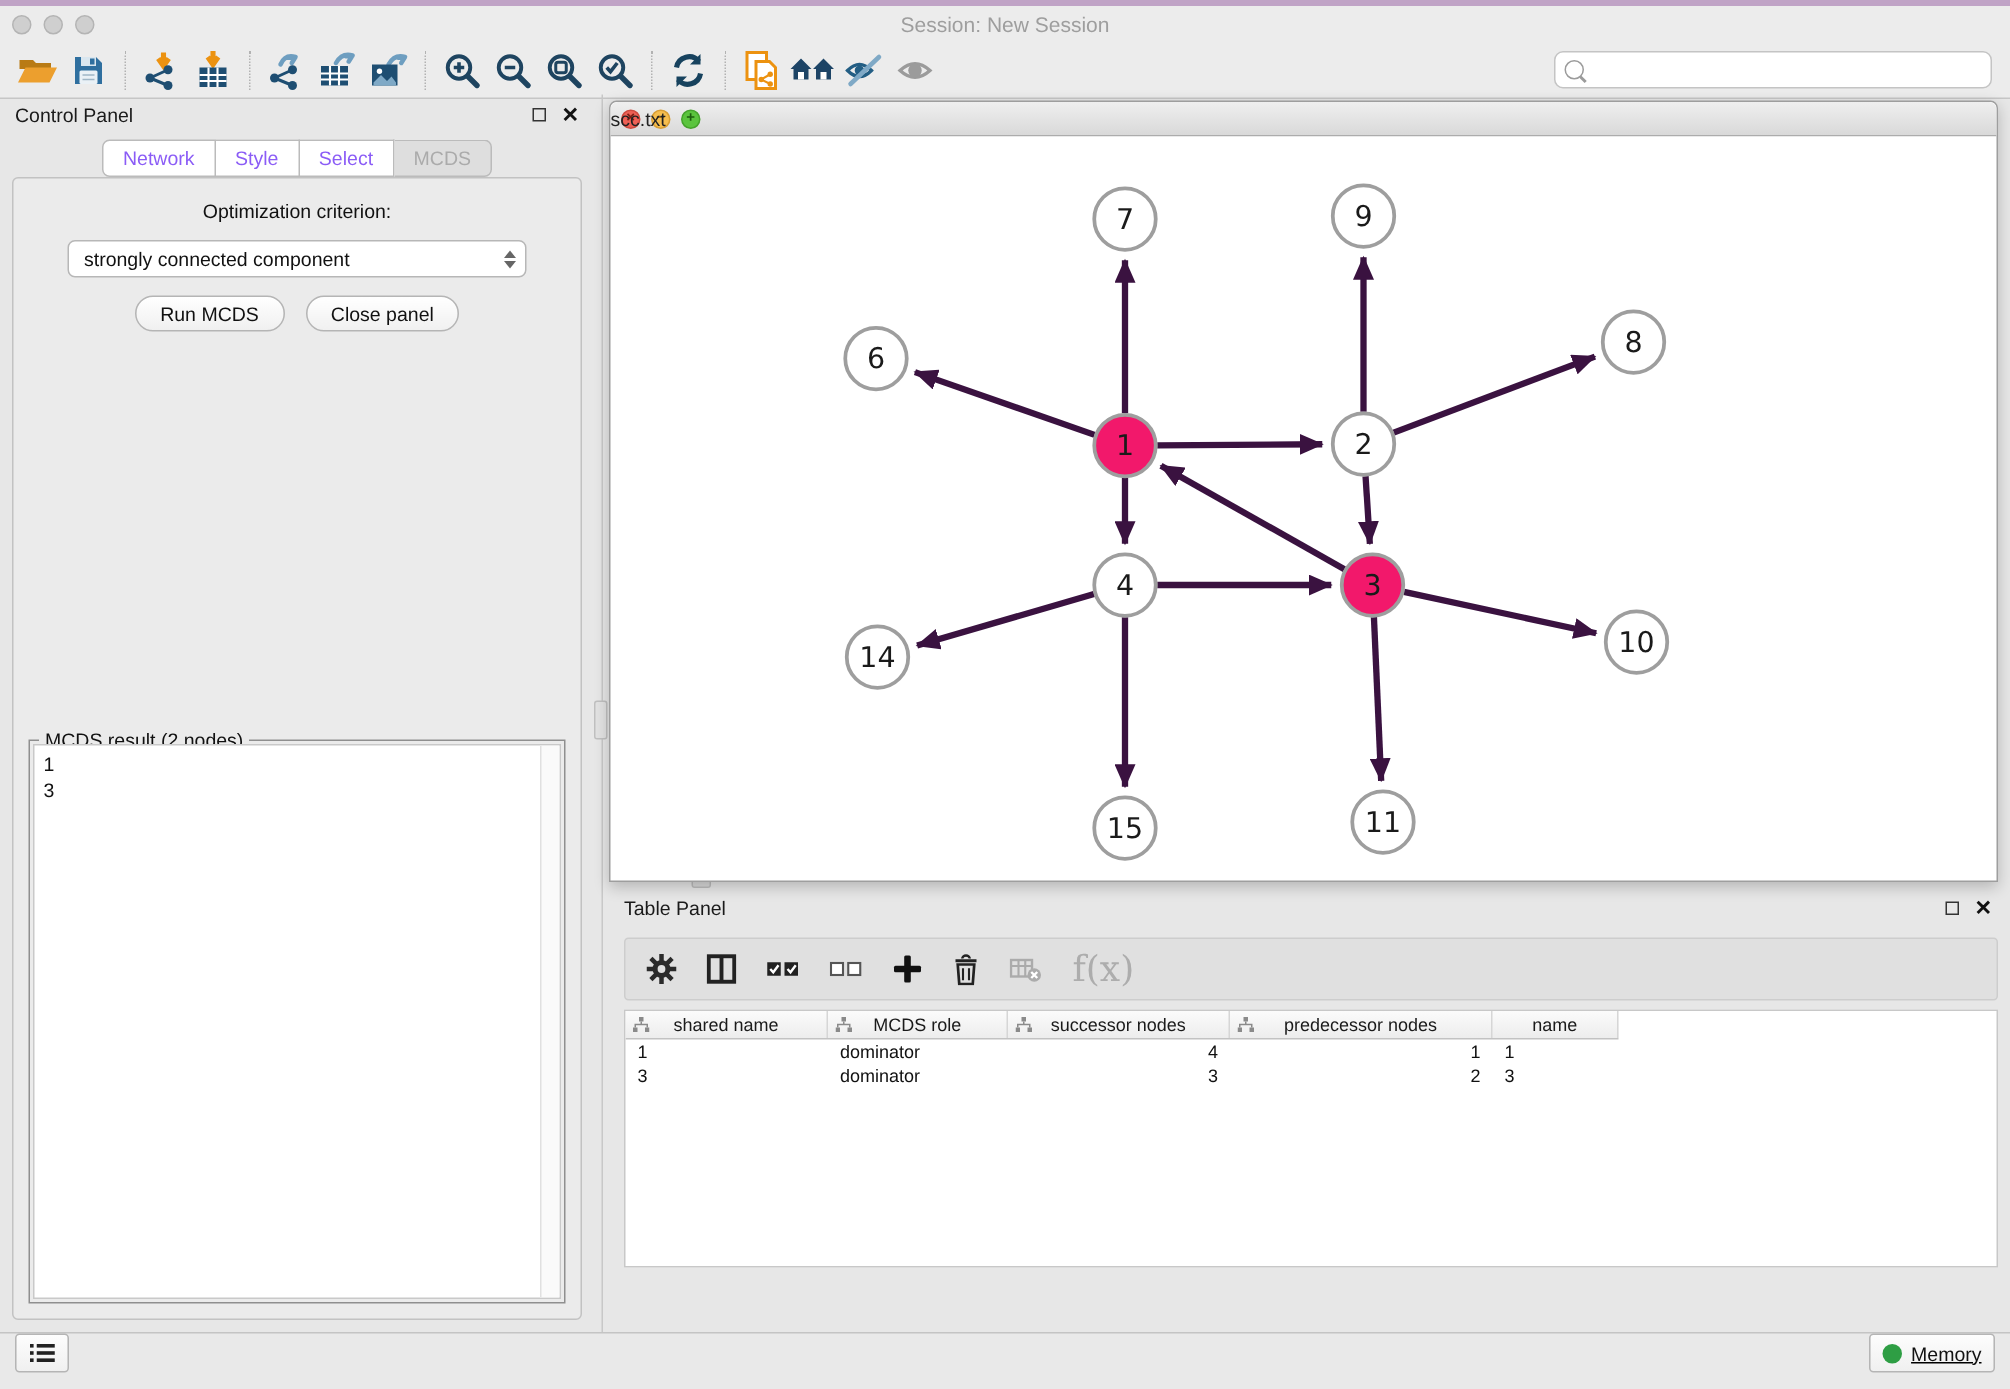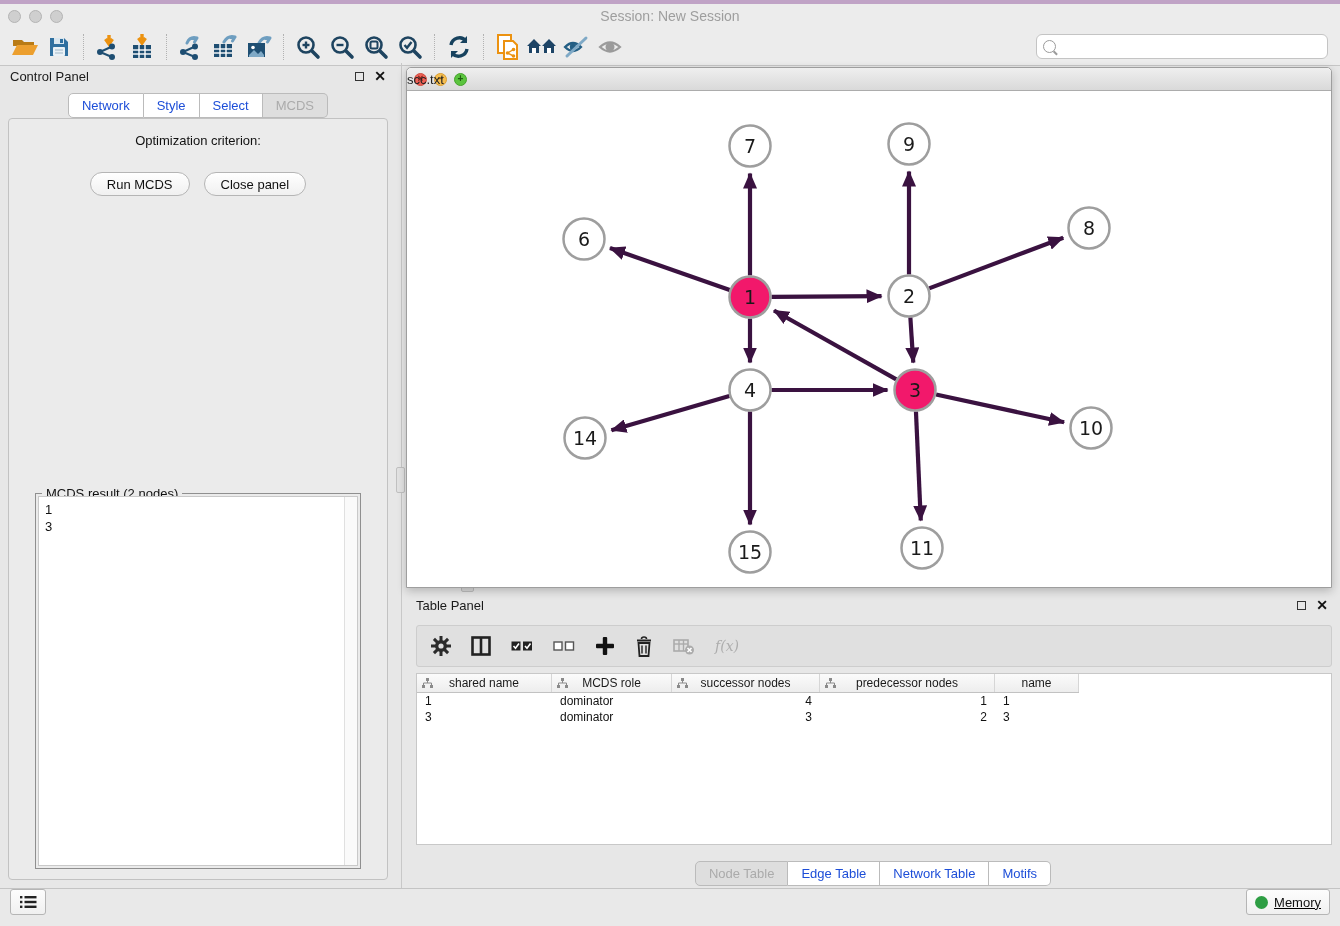--- a/index.html
+++ b/index.html
@@ -31,25 +31,25 @@
 
   
   .control-panel { position:absolute; left:0; top:0; width:396px; bottom:0; }
   .cp-header { height:26px; display:flex; align-items:center; padding:0 10px; }
   .panel-title { font-size:13px; color:#1A1A1A; }
   .panel-btns { margin-left:auto; display:flex; gap:10px; align-items:center; }
   .float-ic { width:9px; height:9px; border:1.5px solid #333; }
   .close-ic { font-size:14px; font-weight:bold; color:#111; line-height:1; cursor:pointer; }
   .cp-tabs-row { display:flex; justify-content:center; margin:4px 0 0; }
   .seg-tabs { display:inline-flex; }
-  .seg-tab { padding:4px 13px; font-size:13px; color:#1d4ed8; background:#FFFFFF; border:1px solid #BBBBBB; border-left:none; cursor:pointer; white-space:nowrap; }
+  .seg-tab { padding:4px 13px; font-size:13px; color:#8b5cf6; background:#FFFFFF; border:1px solid #BBBBBB; border-left:none; cursor:pointer; white-space:nowrap; }
   .seg-tab:first-child { border-left:1px solid #BBBBBB; border-radius:5px 0 0 5px; }
   .seg-tab:last-child { border-radius:0 5px 5px 0; }
   .seg-tab.active { background:#DEDEDE; color:#ABABAB; }
-  .cp-box { position:absolute; left:8px; right:8px; top:55px; bottom:8px; background:#EBEBEB; border:1px solid #C2C2C2; border-radius:4px; display:flex; flex-direction:column; padding:14px 20px 10px; }
+  .cp-box { position:absolute; left:8px; right:8px; top:55px; bottom:8px; background:#EBEBEB; border:1px solid #C2C2C2; border-radius:4px; display:flex; flex-direction:column; padding:14px 4px 10px; }
   .opt-label { text-align:center; font-size:13px; color:#111; margin-bottom:12px; }
   .combo { margin:0 32px; height:25px; background:#fff; border:1px solid #B7B7B7; border-radius:5px; display:flex; align-items:center; padding:0 6px 0 10px; font-size:13px; color:#111; cursor:pointer; }
   .combo .val { flex:1; }
   .stepper { display:flex; flex-direction:column; gap:2px; align-items:center; }
   .stepper .up { width:0; height:0; border-left:4px solid transparent; border-right:4px solid transparent; border-bottom:5px solid #666; }
   .stepper .down { width:0; height:0; border-left:4px solid transparent; border-right:4px solid transparent; border-top:5px solid #666; }
   .btn-row { display:flex; justify-content:center; gap:14px; margin-top:12px; }
   .mac-btn { height:24px; padding:0 16px; font-size:13px; color:#111; background:linear-gradient(#FFFFFF,#F0F0F0); border:1px solid #B5B5B5; border-radius:12px; cursor:pointer; }
   .cp-flex { flex:1; }
   .result-fieldset { margin:0 6px; border:1px solid #8F8F8F; padding:2px; position:relative; height:376px; }
@@ -68,21 +68,21 @@
   .tl-green { background:#5BC43E; border:1px solid #45A32C; color:#1E5E0F; }
   .net-title { position:absolute; left:0; right:0; text-align:left; font-size:13px; color:#222; }
   .net-canvas { width:100%; height:496px; border-radius:0 0 0 0; overflow:hidden; }
 
   
   .table-panel { position:absolute; left:406px; top:535px; right:0; bottom:0; }
   .tp-header { height:24px; display:flex; align-items:flex-start; padding:0 12px 0 10px; }
   .tp-toolbar { margin:3px 8px 0 10px; height:42px; background:#E0E0E0; border:1px solid #CDCDCD; border-radius:3px; display:flex; align-items:center; gap:20px; padding:0 14px; }
   .tp-ic { display:flex; align-items:center; justify-content:center; cursor:pointer; }
   .tp-ic.disabled { cursor:default; }
-  .fx-label { font-family:"DejaVu Serif", serif; font-style:italic; font-size:14px; color:#ADADAD; }
+  .fx-label { font-family:"DejaVu Serif", serif; font-size:24px; color:#ADADAD; }
   .tp-table { margin:6px 8px 16px 10px; background:#fff; border:1px solid #C8C8C8; height:172px; position:relative; overflow:hidden; }
   .t-headrow { display:flex; height:19px; background:linear-gradient(#FBFBFB,#EDEDED); border-bottom:1px solid #C2C2C2; width:662px; }
   .t-hcell { display:flex; align-items:center; justify-content:center; gap:5px; font-size:12px; color:#1A1A1A; border-right:1px solid #D6D6D6; position:relative; }
   .t-hcell .hicon { position:absolute; left:5px; top:4px; }
   .t-row { display:flex; height:16px; }
   .t-cell { font-size:12px; color:#111; line-height:16px; padding:0 8px; white-space:nowrap; overflow:hidden; }
   .col-0 { width:135px; } .col-1 { width:120px; } .col-2 { width:148px; } .col-3 { width:175px; } .col-4 { width:84px; }
   .align-right { text-align:right; }
   .tp-tabs-row { display:flex; justify-content:center; margin-top:12px; }
 
@@ -269,20 +269,27 @@
     <div class="cp-tabs-row">
       <div class="seg-tabs" id="cp-tabs">
           <div class="seg-tab">Network</div>
           <div class="seg-tab">Style</div>
           <div class="seg-tab">Select</div>
           <div class="seg-tab active">MCDS</div>
         </div>
     </div>
     <div class="cp-box">
       <div class="opt-label">Optimization criterion:</div>
+      <div class="combo">
+        <span class="val">strongly connected component</span>
+        <span class="stepper">
+            <span class="up"></span>
+            <span class="down"></span>
+          </span>
+      </div>
       <div class="btn-row">
         <button class="mac-btn">Run MCDS</button>
         <button class="mac-btn">Close panel</button>
       </div>
       <div class="cp-flex"></div>
       <div class="result-fieldset">
         <span class="result-legend">MCDS result (2 nodes)</span>
         <div class="result-list" id="result-list">
           <div class="result-scroll"></div>
         <div class="result-line">1</div>
@@ -493,28 +500,20 @@
           </div>
           <div class="t-row">
             <div class="t-cell col-0">3</div>
             <div class="t-cell col-1">dominator</div>
             <div class="t-cell col-2 align-right">3</div>
             <div class="t-cell col-3 align-right">2</div>
             <div class="t-cell col-4">3</div>
           </div>
         </div>
     </div>
-    <div class="tp-tabs-row">
-      <div class="seg-tabs" id="tp-tabs">
-          <div class="seg-tab active">Node Table</div>
-          <div class="seg-tab">Edge Table</div>
-          <div class="seg-tab">Network Table</div>
-          <div class="seg-tab">Motifs</div>
-        </div>
-    </div>
   </div>
 </div>
 
 <div class="statusbar">
   <div class="sb-btn">
     <svg width="18" height="14" viewBox="0 0 18 14">
       <rect x="1" y="1" width="2.4" height="2.4" fill="#222"></rect>
         <rect x="1" y="5.8" width="2.4" height="2.4" fill="#222"></rect>
         <rect x="1" y="10.6" width="2.4" height="2.4" fill="#222"></rect>
       <rect x="5.5" y="1" width="12" height="2.4" fill="#222"></rect>

